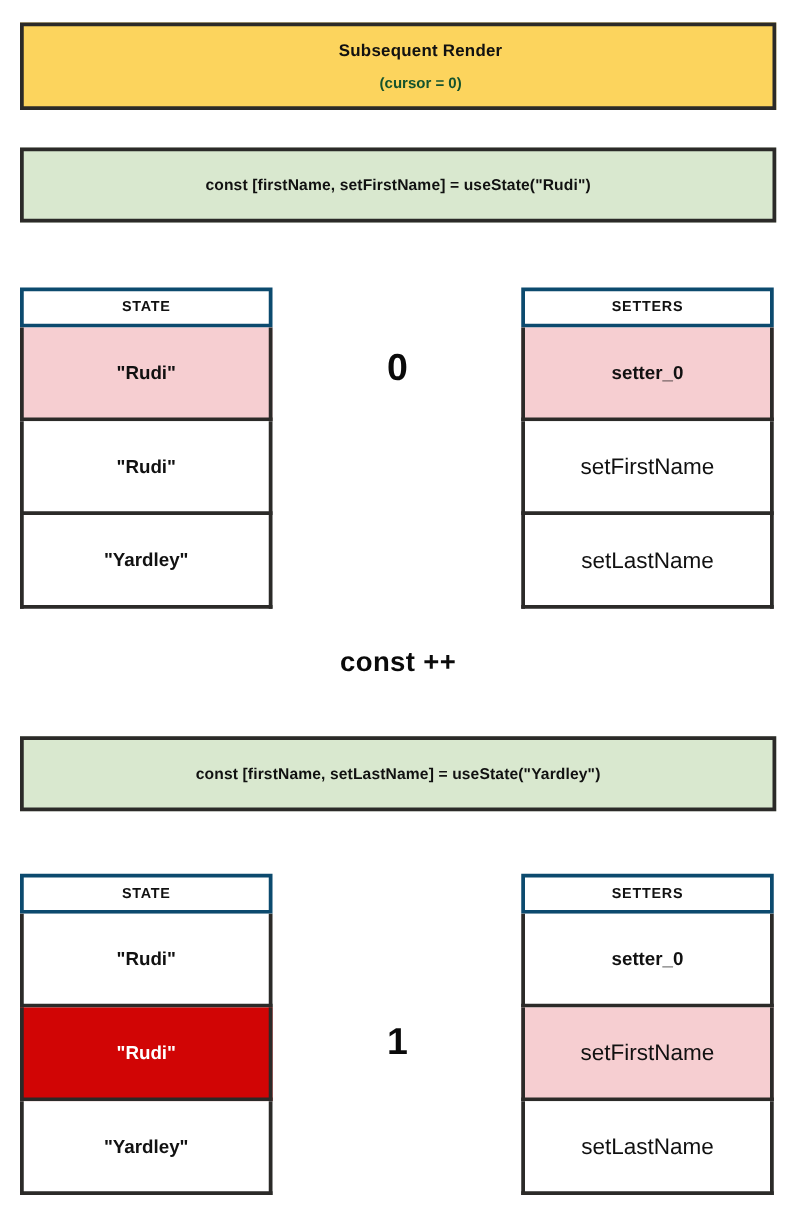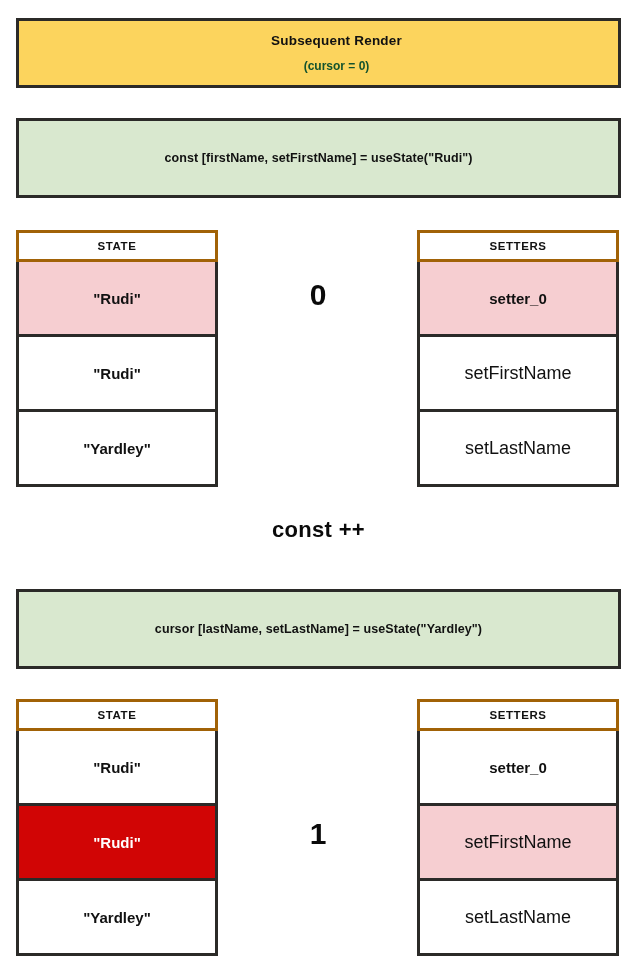--- a/index.html
+++ b/index.html
@@ -50,21 +50,21 @@
     font-size: 12px;
     font-weight: bold;
     color: #14532d;
   }
 
   
   .codebox {
     position: absolute;
     left: 16px;
     width: 605px;
-    height: 80px;
+    height: 60px;
     box-sizing: border-box;
     background: #d9e8cf;
     border: 3px solid #2b2a28;
     display: flex;
     align-items: center;
     justify-content: center;
   }
   .codebox.one { top: 118px; }
   .codebox.two { top: 589px; }
   .code-text {
@@ -81,21 +81,21 @@
     box-sizing: border-box;
   }
   .table.left  { left: 16px; }
   .table.right { left: 417px; }
   .table.top-row    { top: 230px; }
   .table.bottom-row { top: 699px; }
 
   .t-head {
     height: 32px;
     box-sizing: border-box;
-    border: 3px solid #a16207;
+    border: 3px solid #0c4a6e;
     background: #ffffff;
     display: flex;
     align-items: center;
     justify-content: center;
     font-size: 11.5px;
     font-weight: bold;
     letter-spacing: .6px;
     color: #111111;
   }
   .t-row {
@@ -174,21 +174,21 @@
   <div class="table right top-row">
     <div class="t-head">SETTERS</div>
     <div class="t-row hl-pink">setter_0</div>
     <div class="t-row plain">setFirstName</div>
     <div class="t-row plain">setLastName</div>
   </div>
 
   <div class="cursor-inc">const ++</div>
 
   <div class="codebox two">
-    <span class="code-text">cursor [lastName, setLastName] = useState("Yardley")</span>
+    <span class="code-text">const [firstName, setLastName] = useState("Yardley")</span>
   </div>
 
   <div class="table left bottom-row">
     <div class="t-head">STATE</div>
     <div class="t-row">"Rudi"</div>
     <div class="t-row hl-red">"Rudi"</div>
     <div class="t-row">"Yardley"</div>
   </div>
 
   <div class="cursor-num two">1</div>

